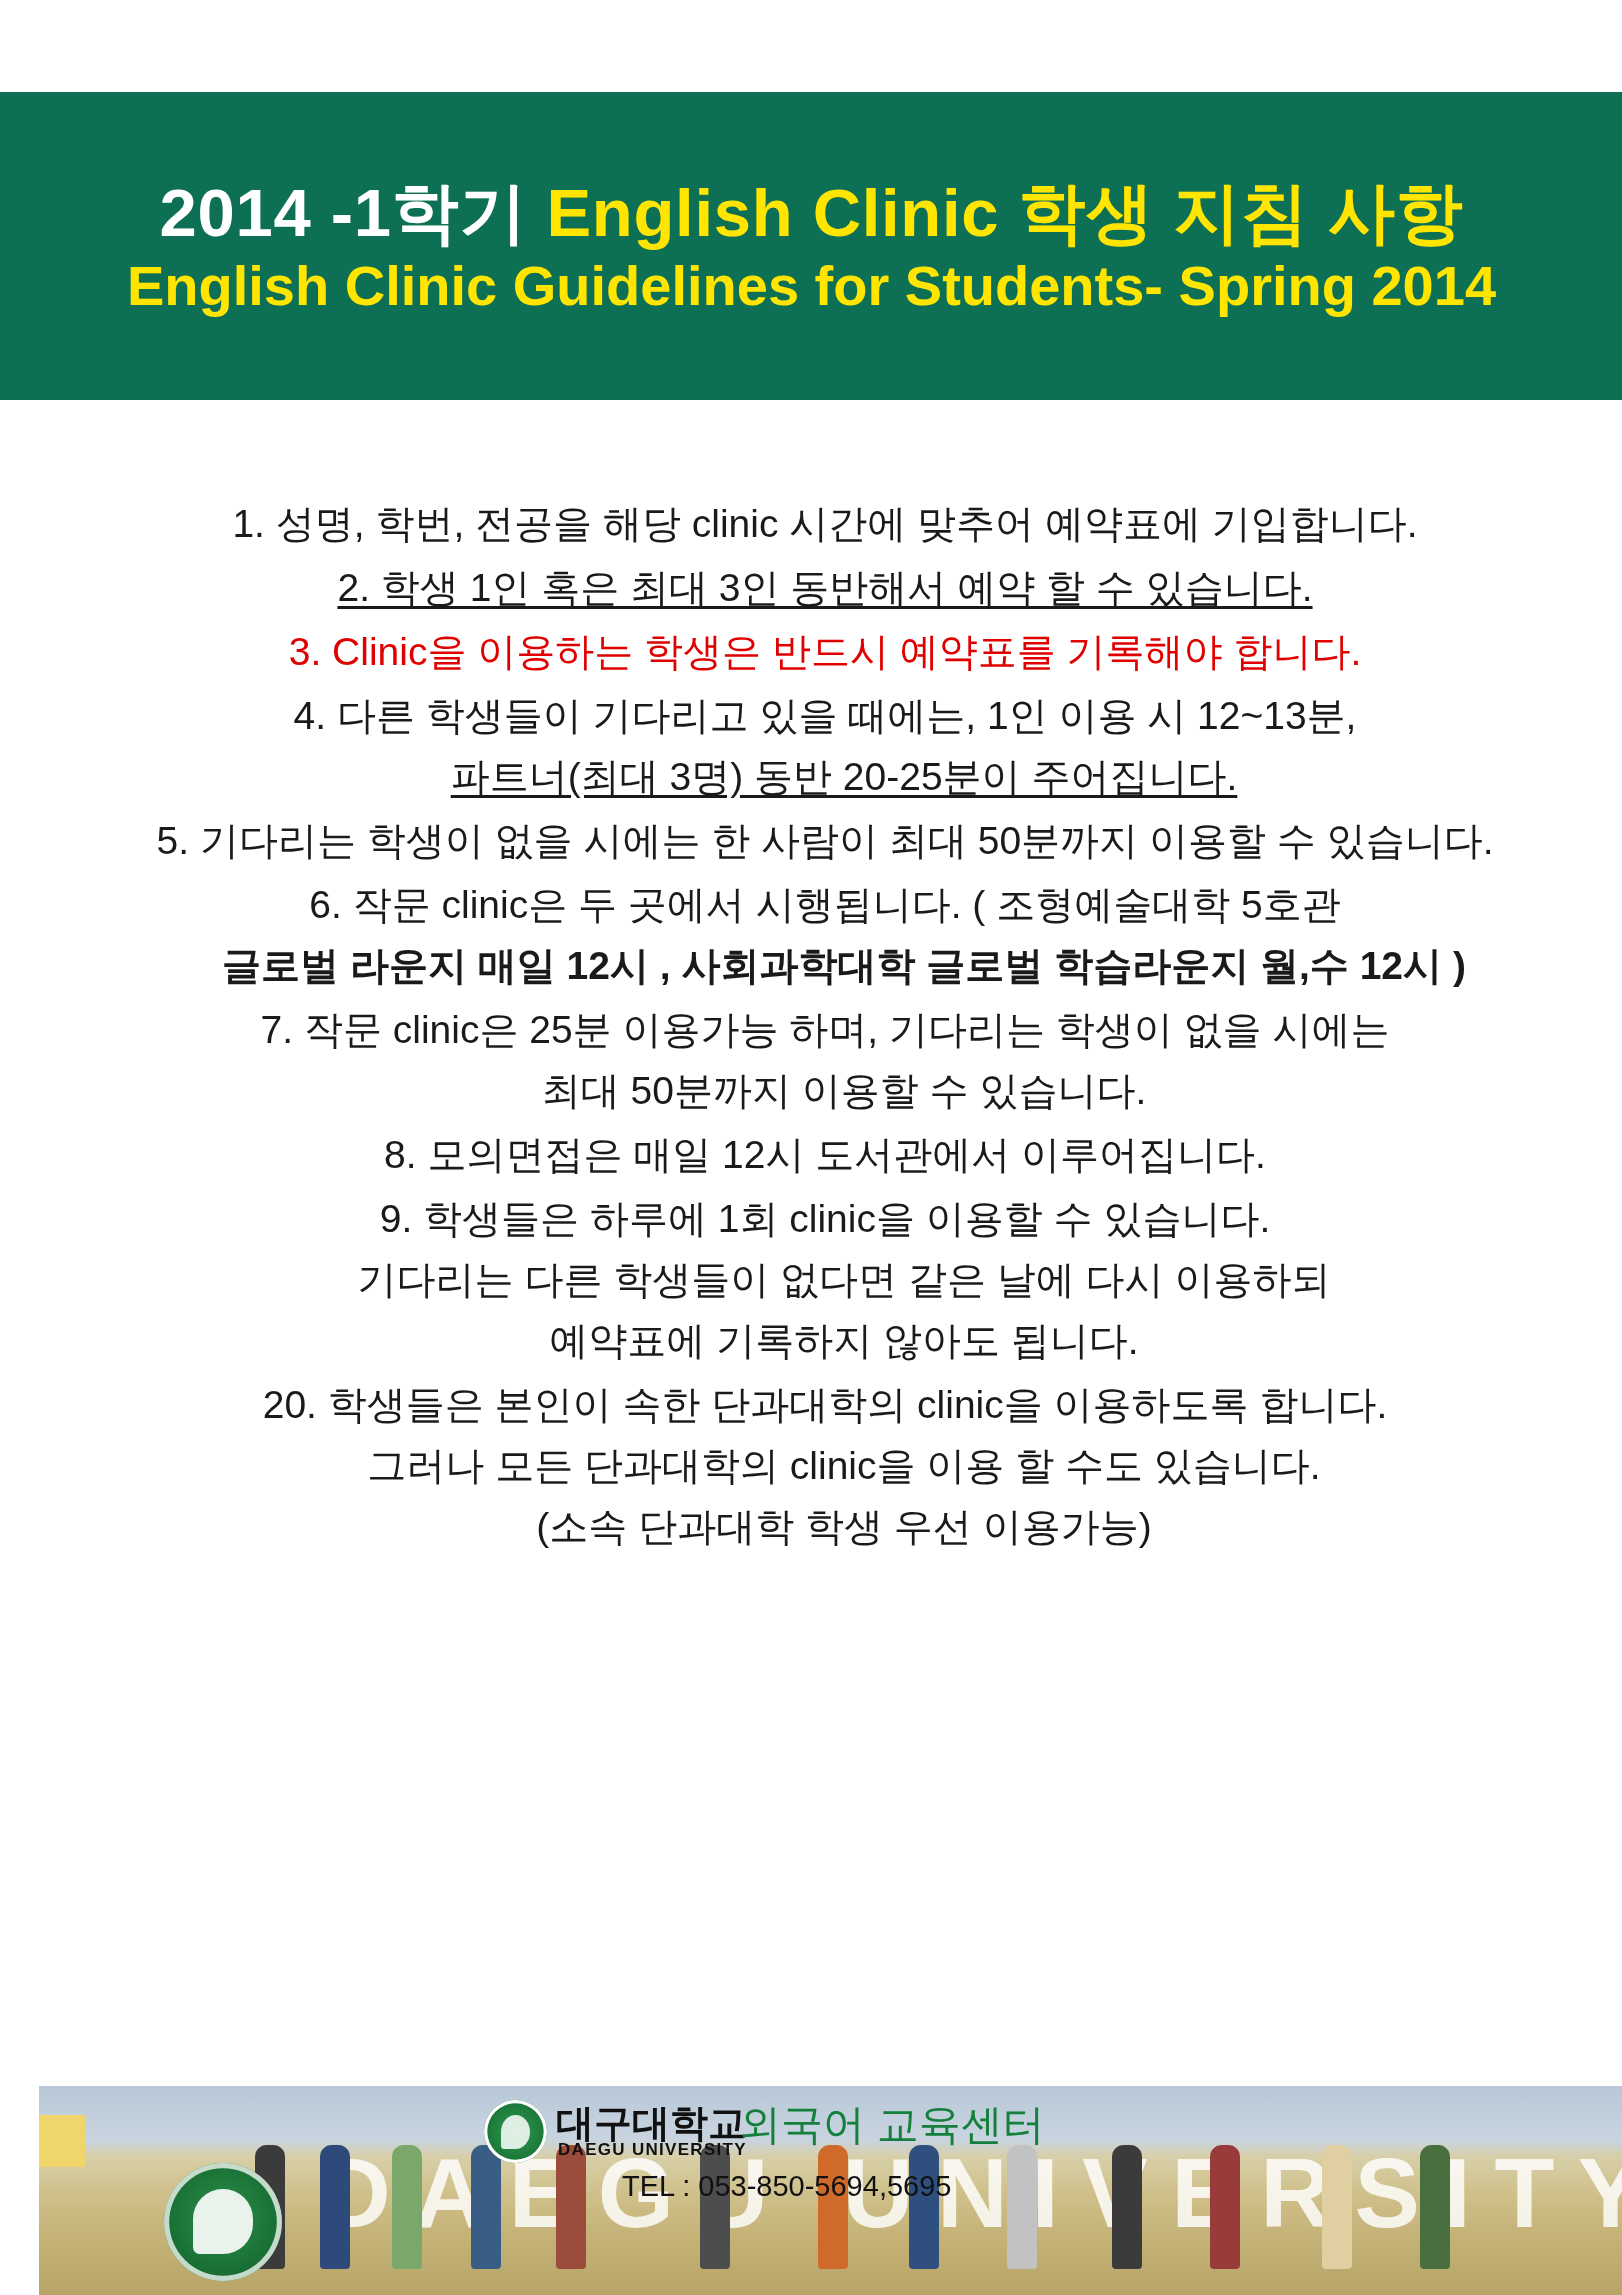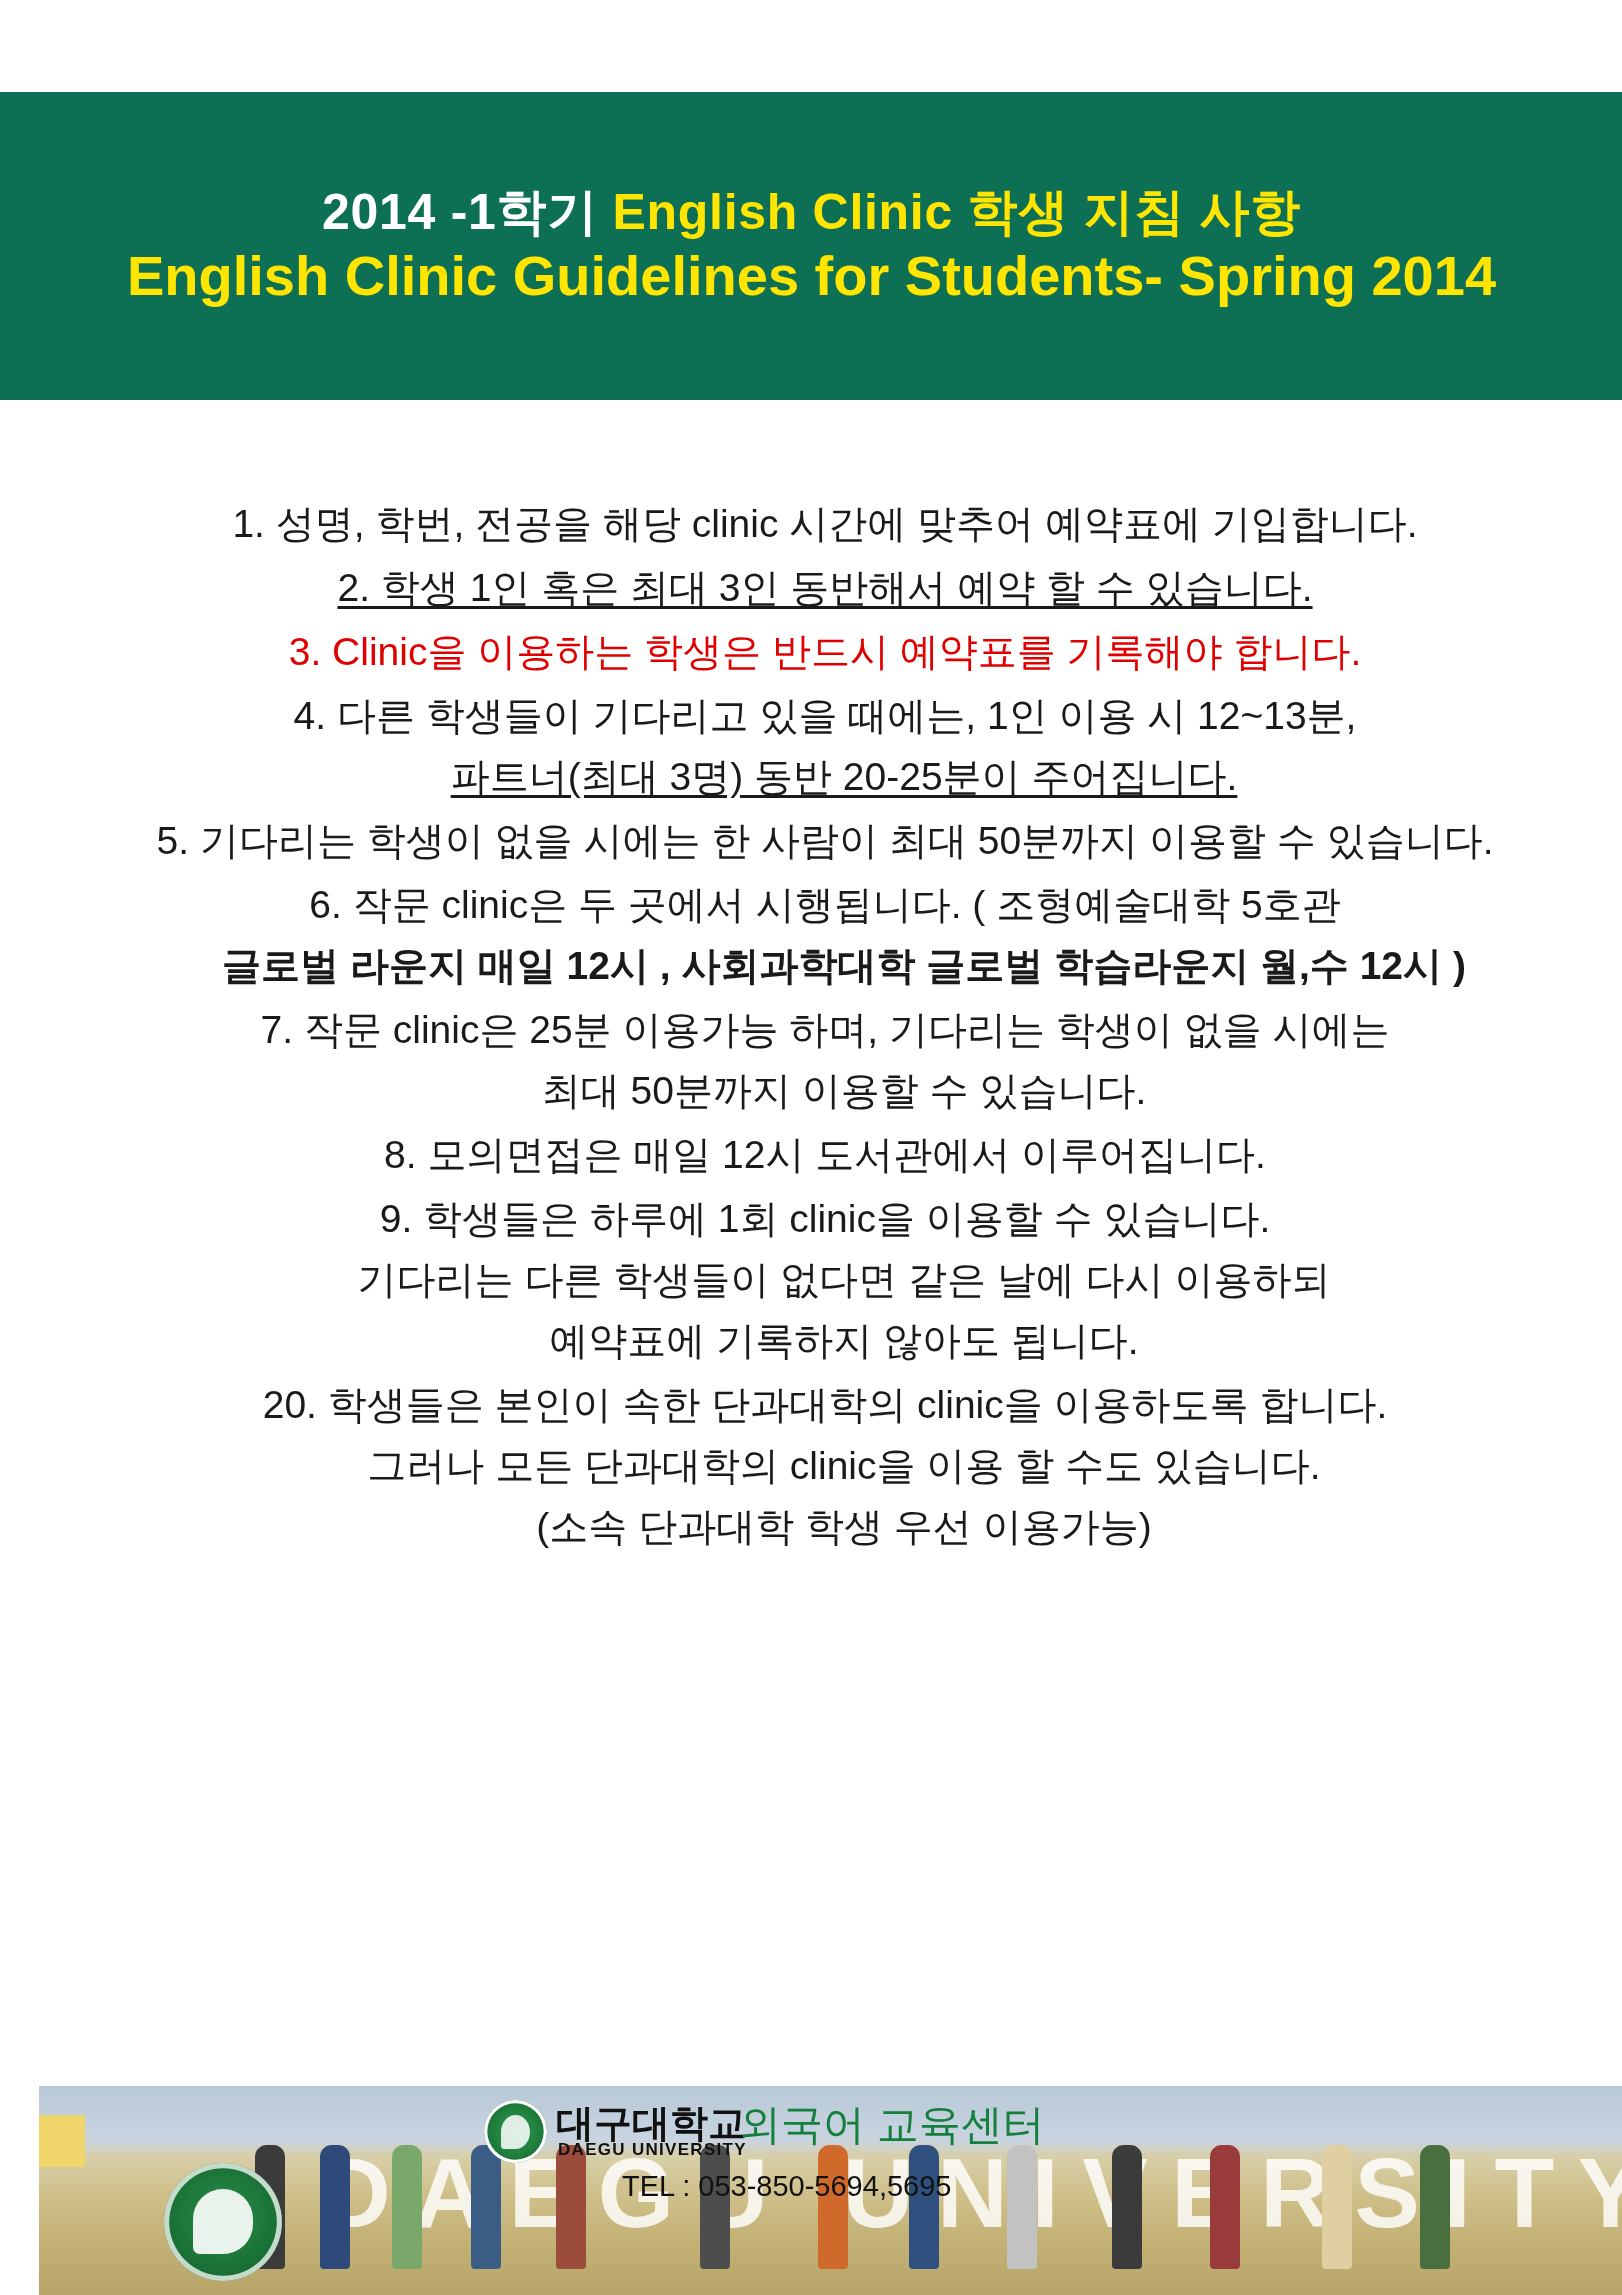--- a/index.html
+++ b/index.html
@@ -23,21 +23,21 @@
     width: 1623px;
     height: 308px;
     background: #0d7055;
     box-sizing: border-box;
     display: flex;
     flex-direction: column;
     align-items: center;
     justify-content: center;
   }
   .title-line-1 {
-    font-size: 50px;
+    font-size: 67px;
     font-weight: bold;
     letter-spacing: 0.7px;
     white-space: nowrap;
     line-height: 1.18;
     color: #ffffff;
   }
   .title-line-1 .accent {
     color: #ffe500;
   }
   .title-line-2 {

